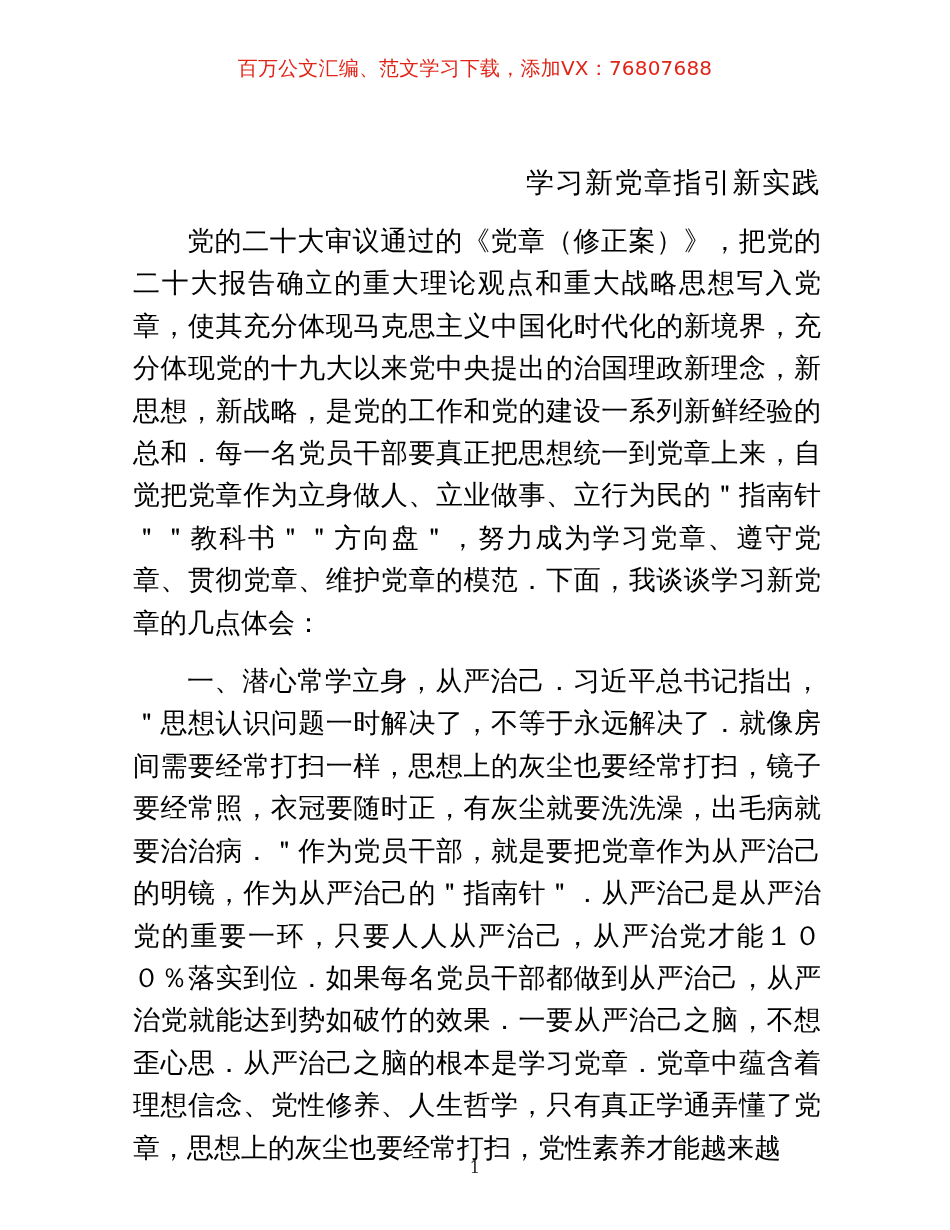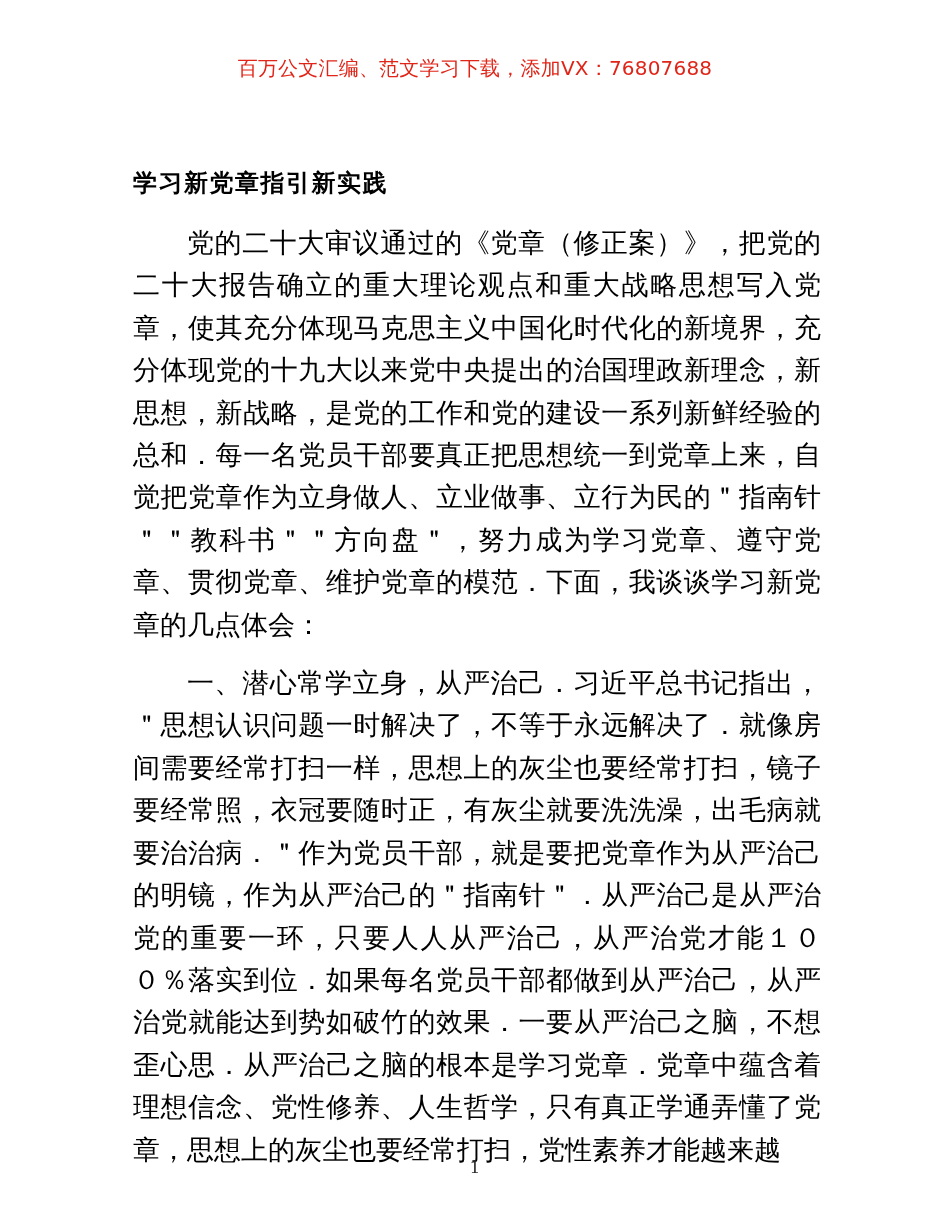--- a/index.html
+++ b/index.html
@@ -44,39 +44,39 @@
 
   
   .doc-body {
     position: absolute;
     left: 133px;
     top: 160px;
     width: 688px;
   }
 
   .doc-title {
-    text-align: left;
-    font-size: 24px;
+    text-align: right;
+    font-size: 28px;
     line-height: 46px;
-    font-weight: 700;
+    font-weight: 400;
     margin: 0 0 16px 0;
     letter-spacing: 1.5px;
     font-family: "DejaVu Sans", "Liberation Sans", sans-serif;
   }
 
   .para {
     font-size: 27px;
     line-height: 42.4px;
     text-align: justify;
     text-align-last: left;
     text-justify: inter-ideograph;
     margin: 0;
     text-indent: 54px;
     letter-spacing: 0px;
-    font-family: Liberation Sans, sans-serif;
+    font-family: Liberation Mono, monospace;
   }
 
   .para + .para {
     margin-top: 16px;
   }
 
   
   .doc-footer {
     position: absolute;
     top: 1157px;

